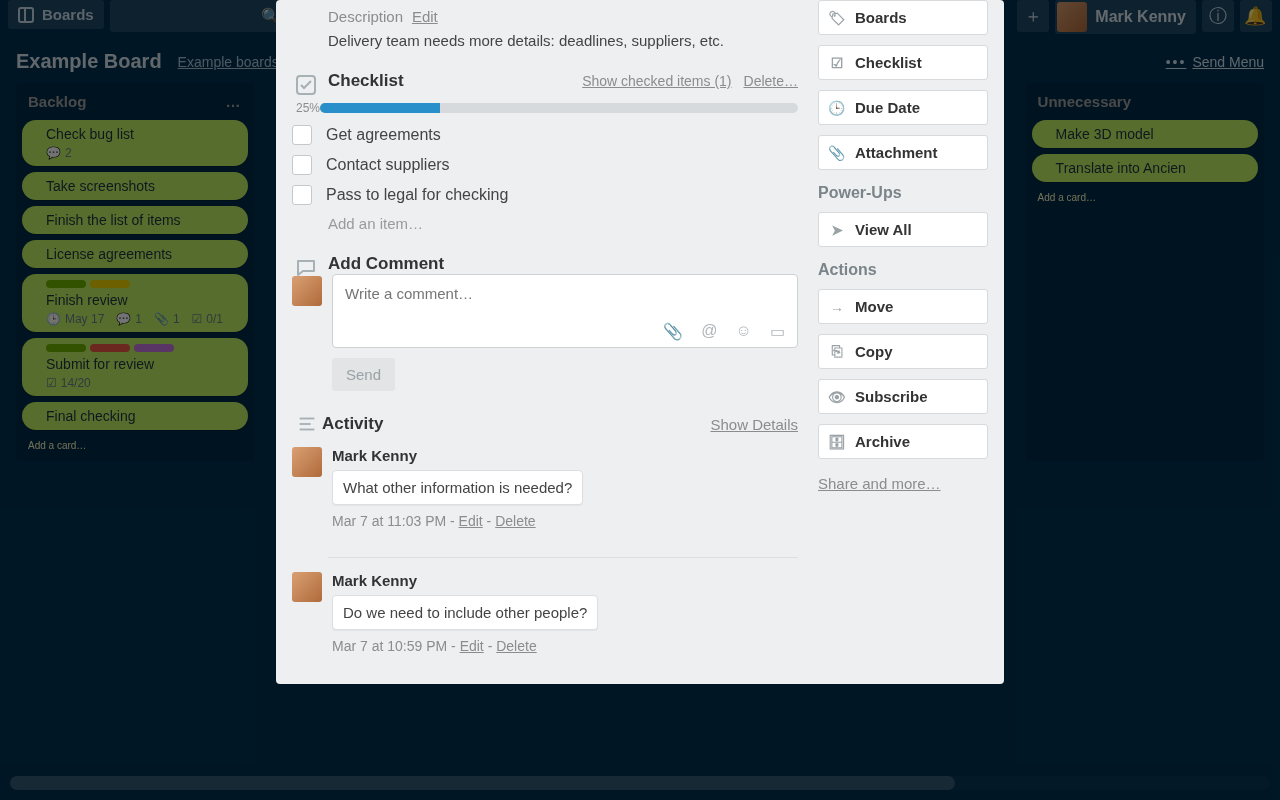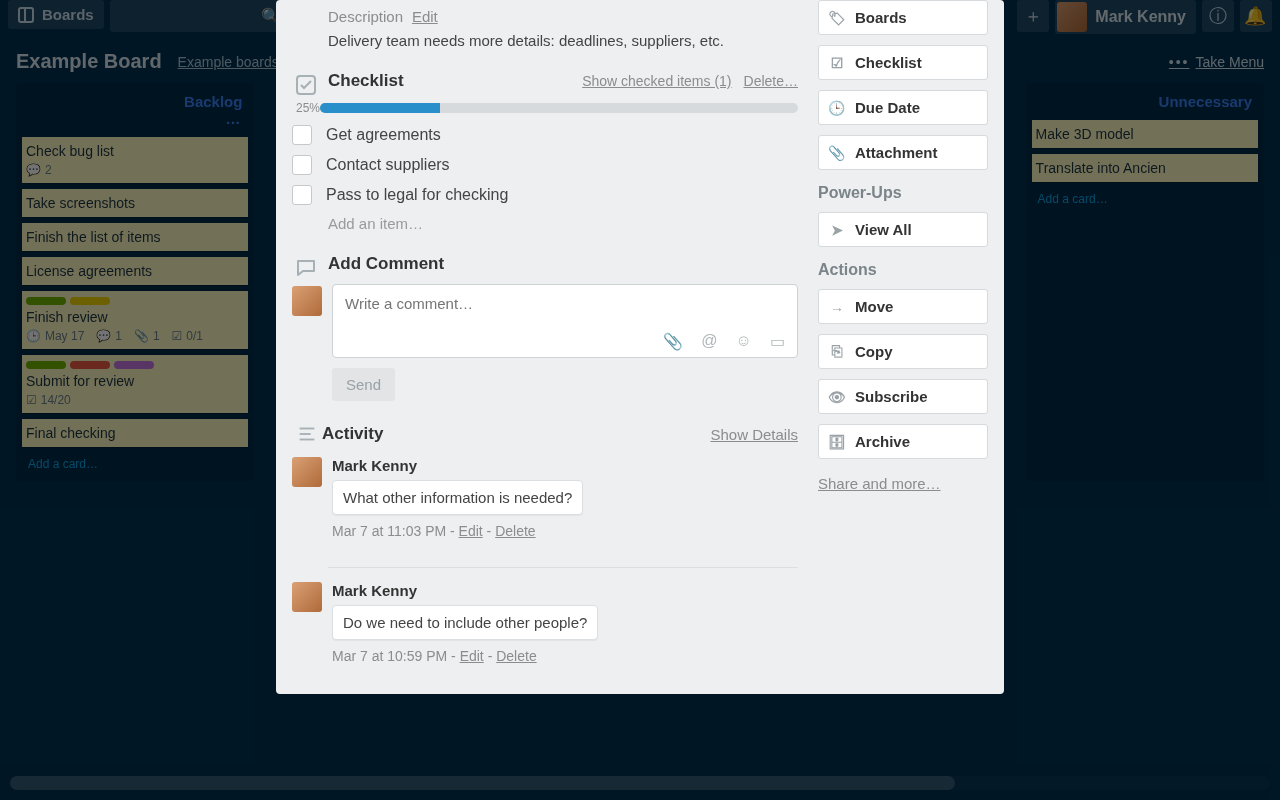--- a/index.html
+++ b/index.html
@@ -18,31 +18,31 @@
   
   .board-header { display:flex; align-items:center; gap:16px; padding: 10px 16px; color:#d8e5ec; }
   .board-title { font-size: 20px; font-weight: 700; }
   .board-crumb { color:#a9c6d6; font-size:14px; text-decoration: underline; }
   .show-menu { margin-left:auto; color:#cfe2ec; font-size:14px; text-decoration: underline; display:flex; align-items:center; gap:6px;}
   .ellipsis-h { letter-spacing:2px; }
 
   
   .board { display:flex; gap:10px; padding: 0 16px; position:relative; }
   .list { width: 252px; background: rgba(0,0,0,0.12); border-radius: 4px; padding: 6px; display:flex; flex-direction:column; gap:6px; }
-  .list-head { display:flex; justify-content:space-between; align-items:flex-end; padding:4px 6px; color:#3b82f6; font-weight:700; font-size:15px;flex-direction:column;}
-  .card { background:#fef9c3; border-radius:0; padding:6px 4px; font-size:14px; color:#1d3642; box-shadow: 0 1px 0 rgba(0,0,0,0.15); }
+  .list-head { display:flex; justify-content:space-between; align-items:flex-end; padding:4px 6px; color:#a3a3a3; font-weight:700; font-size:15px;}
+  .card { background:#bef264; border-radius:14px; padding:6px 24px; font-size:14px; color:#1d3642; box-shadow: 0 1px 0 rgba(0,0,0,0.15); }
   .card .labels { display:flex; gap:4px; margin-bottom:4px;}
   .lab { width: 40px; height: 8px; border-radius:4px; }
   .lab-green { background:#70b500; }
   .lab-yellow { background:#f2d600; }
   .lab-red { background:#eb5a46; }
   .lab-purple { background:#c377e0; }
   .card-badges { display:flex; gap:12px; color:#6b808c; font-size:12px; margin-top:4px; align-items:center;}
   .badge { display:flex; align-items:center; gap:4px;}
-  .add-card { color:#0ea5e9; font-size:12px; padding:4px 6px; }
+  .add-card { color:#fef9c3; font-size:10px; padding:4px 6px; }
 
   
   .overlay { position:absolute; inset:0; background: rgba(0,0,0,0.55); }
 
   
   .modal { position:absolute; top:0; left:50%; transform:translateX(-50%); width: 728px; background:#edeff0; border-radius: 4px; padding: 0 16px 20px 16px; color:#444; display:flex; flex-direction:column; }
   .modal-body { display:flex; gap:20px; }
   .modal-main { flex: 1; padding-top: 8px; }
   .modal-side { width: 170px; padding-top: 0px; display:flex; flex-direction:column; gap:10px; }
 
@@ -131,21 +131,21 @@
   <div class="hdr-icon-btn">
       <i class="i">🔔</i>
     </div>
 </div>
 
 <div class="board-header">
   <div class="board-title">Example Board</div>
   <div class="board-crumb">Example boards</div>
   <div class="show-menu">
     <span class="ellipsis-h">•••</span>
-    <span>Take Menu</span>
+    <span>Send Menu</span>
   </div>
 </div>
 
 <div class="board">
   <div class="list">
     <div class="list-head">
       <span>Backlog</span>
       <span class="ellipsis-h">…</span>
     </div>
     <div class="card">
@@ -264,21 +264,21 @@
         <div class="add-item">Add an item…</div>
       </div>
 
       <div class="sec">
         <div class="section-icon">
           <svg width="24" height="24" viewBox="0 0 24 24" fill="none">
               <path d="M4 5h16v10H9l-5 4V5z" stroke="#a7b0b5" stroke-width="2" fill="none" stroke-linejoin="round"></path>
             </svg>
         </div>
         <h3>Add Comment</h3>
-        <div class="comment-row" style="margin-top:10px;">
+        <div class="comment-row" style="">
           <div class="avatar-sm"></div>
           <div style="flex:1;">
             <div class="comment-box">
               <input type="text" placeholder="Write a comment…" style="">
               <div class="comment-tools">
                 <i class="i">📎</i>
                 <i class="i">@</i>
                 <i class="i">☺</i>
                 <i class="i">▭</i>
               </div>

